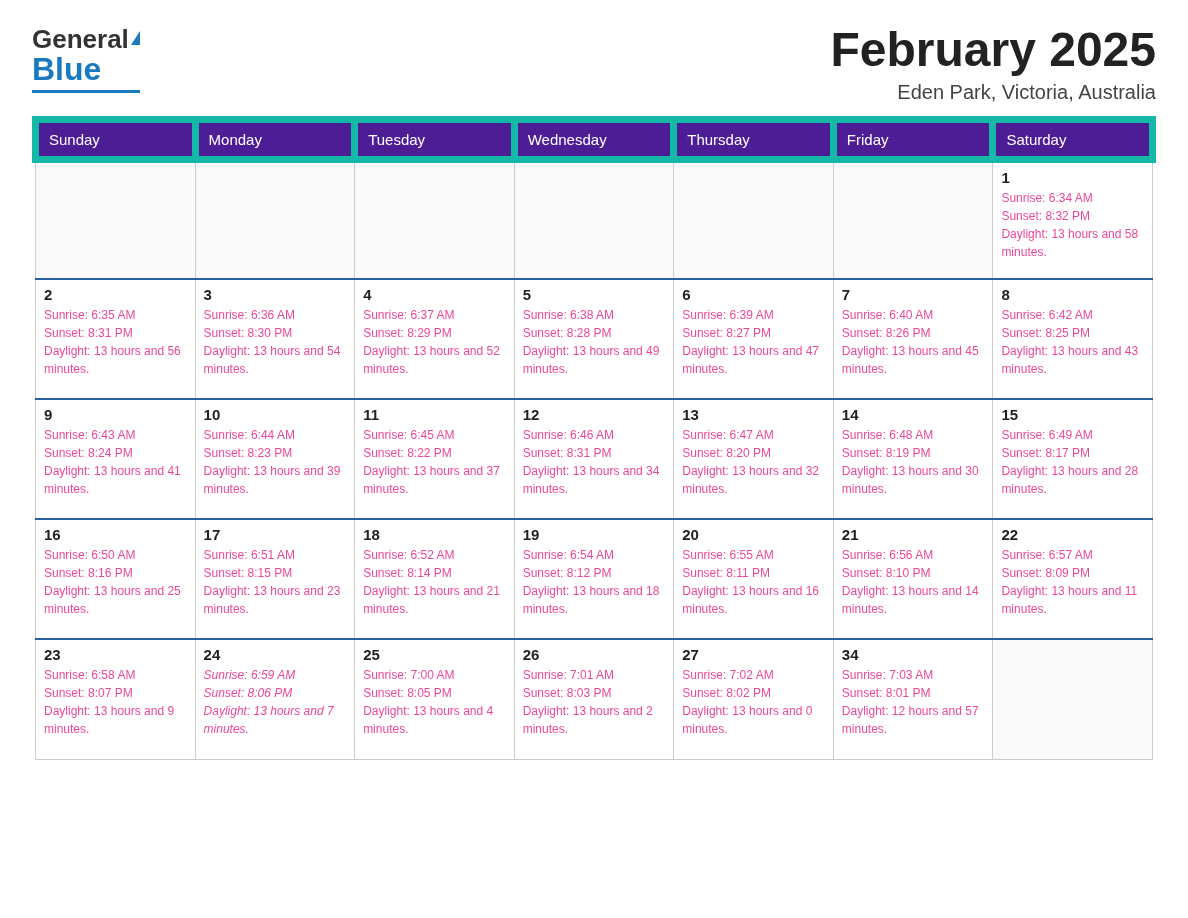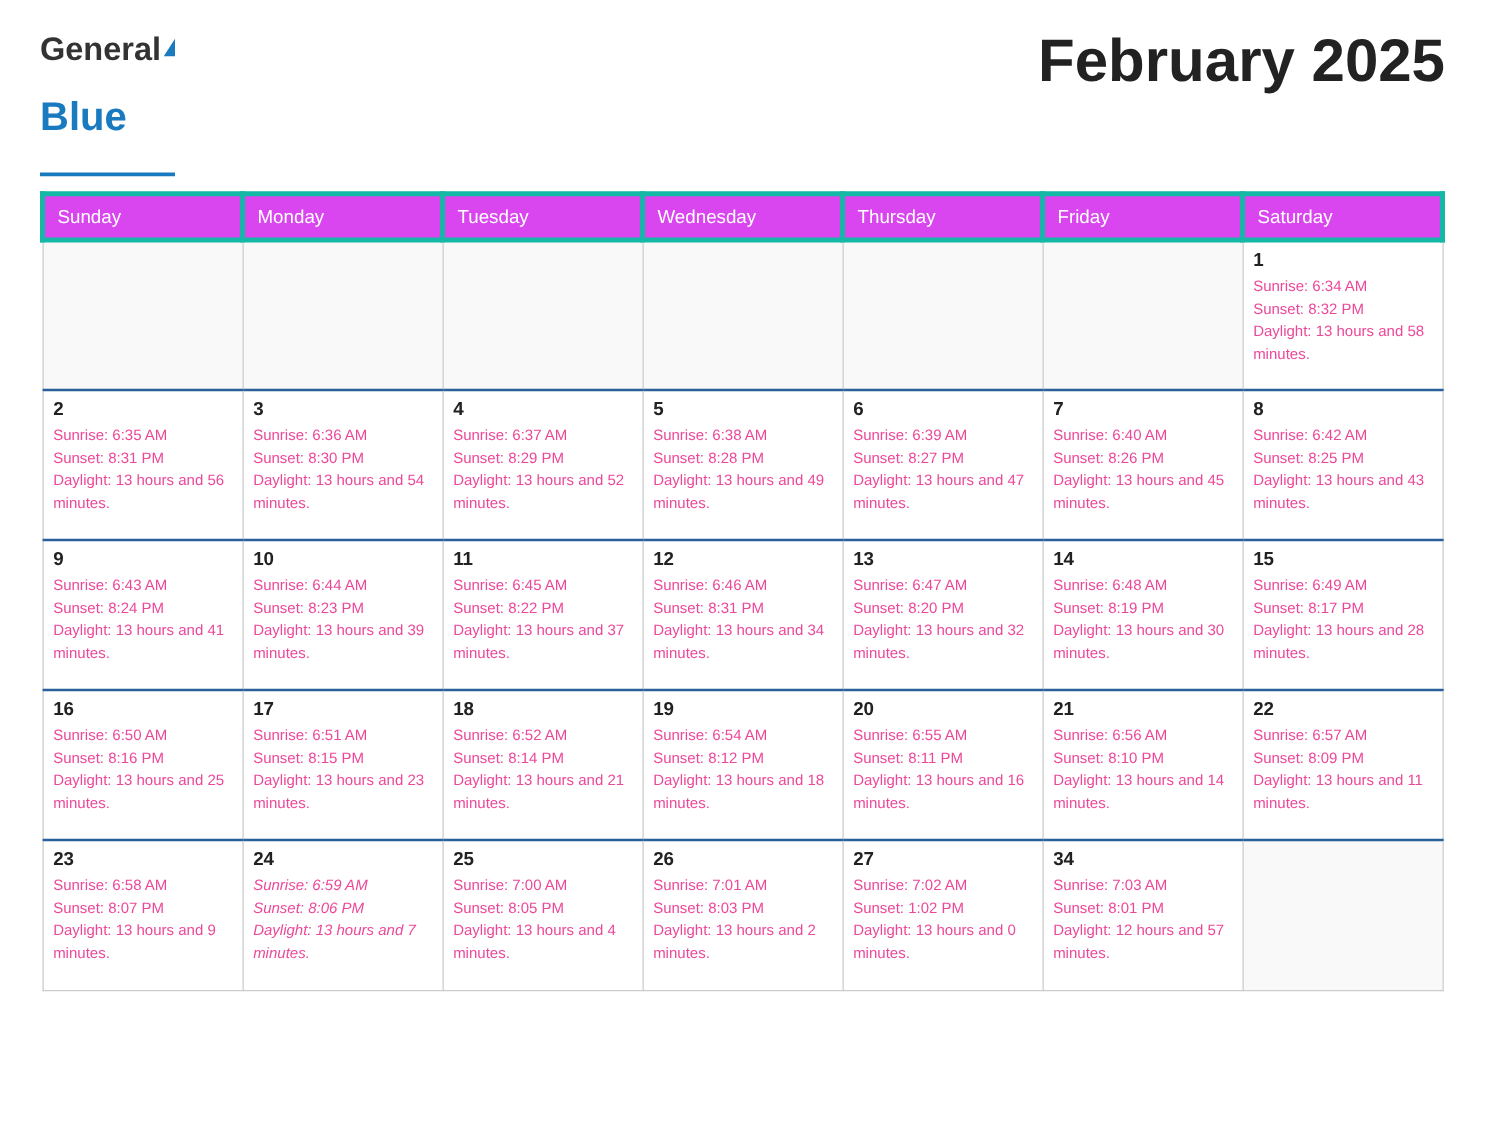--- a/index.html
+++ b/index.html
@@ -13,21 +13,20 @@
     .header-area {
       display: flex;
       justify-content: space-between;
       align-items: flex-start;
       margin-bottom: 12px;
     }
     .logo {
       display: flex;
       flex-direction: column;
       align-items: flex-start;
-      gap: 24px;
     }
     .logo-text {
       display: flex;
       align-items: center;
       font-size: 26px;
       font-weight: bold;
       color: #333;
     }
     .logo-general { color: #333; }
     .logo-blue { color: #1a7abf; }
@@ -50,27 +49,27 @@
       font-size: 20px;
       color: #444;
       margin-top: 4px;
     }
     table {
       width: 100%;
       border-collapse: collapse;
       table-layout: fixed;
     }
     thead tr th {
-      background: #d946ef;
+      background: #4c1d95;
       color: #fff;
       font-size: 15px;
       font-weight: normal;
       padding: 8px 10px;
       text-align: left;
-      border: 4px solid #14b8a6;
+      border: 7px solid #14b8a6;
     }
     tbody tr td {
       vertical-align: top;
       border: 1px solid #ccc;
       padding: 6px 8px;
       font-size: 12.5px;
       color: #333;
       min-height: 110px;
       height: 120px;
     }
@@ -101,20 +100,21 @@
       <span class="logo-general">General</span>
       <span style="display:inline-block; width:0; height:0; border-left:9px solid transparent; border-right:0px solid transparent; border-bottom:14px solid #1a7abf; margin-left:2px; margin-top:-4px;"></span>
     </div>
     <div style="display:flex; align-items:center; margin-top:-4px; margin-left:0;">
       <span class="logo-blue" style="color:#1a7abf; font-size:32px; font-weight:bold;">Blue</span>
     </div>
     <div class="logo-line"></div>
   </div>
   <div class="title-area">
     <div class="month-title">February 2025</div>
+    <div class="location-title">Eden Park, Victoria, Australia</div>
   </div>
 </div>
 
 <table>
   <thead>
     <tr>
     <th>Sunday</th>
         <th>Monday</th>
         <th>Tuesday</th>
         <th>Wednesday</th>
@@ -291,21 +291,21 @@
         </td>
         <td>
           <div class="day-number">26</div>
           <div class="day-info" style="white-space: pre-line;">Sunrise: 7:01 AM
 Sunset: 8:03 PM
 Daylight: 13 hours and 2 minutes.</div>
         </td>
         <td>
           <div class="day-number">27</div>
           <div class="day-info" style="white-space: pre-line;">Sunrise: 7:02 AM
-Sunset: 1:02 PM
+Sunset: 8:02 PM
 Daylight: 13 hours and 0 minutes.</div>
         </td>
         <td>
           <div class="day-number">34</div>
           <div class="day-info" style="white-space: pre-line;">Sunrise: 7:03 AM
 Sunset: 8:01 PM
 Daylight: 12 hours and 57 minutes.</div>
         </td>
         <td class="empty"></td>
       </tr>

